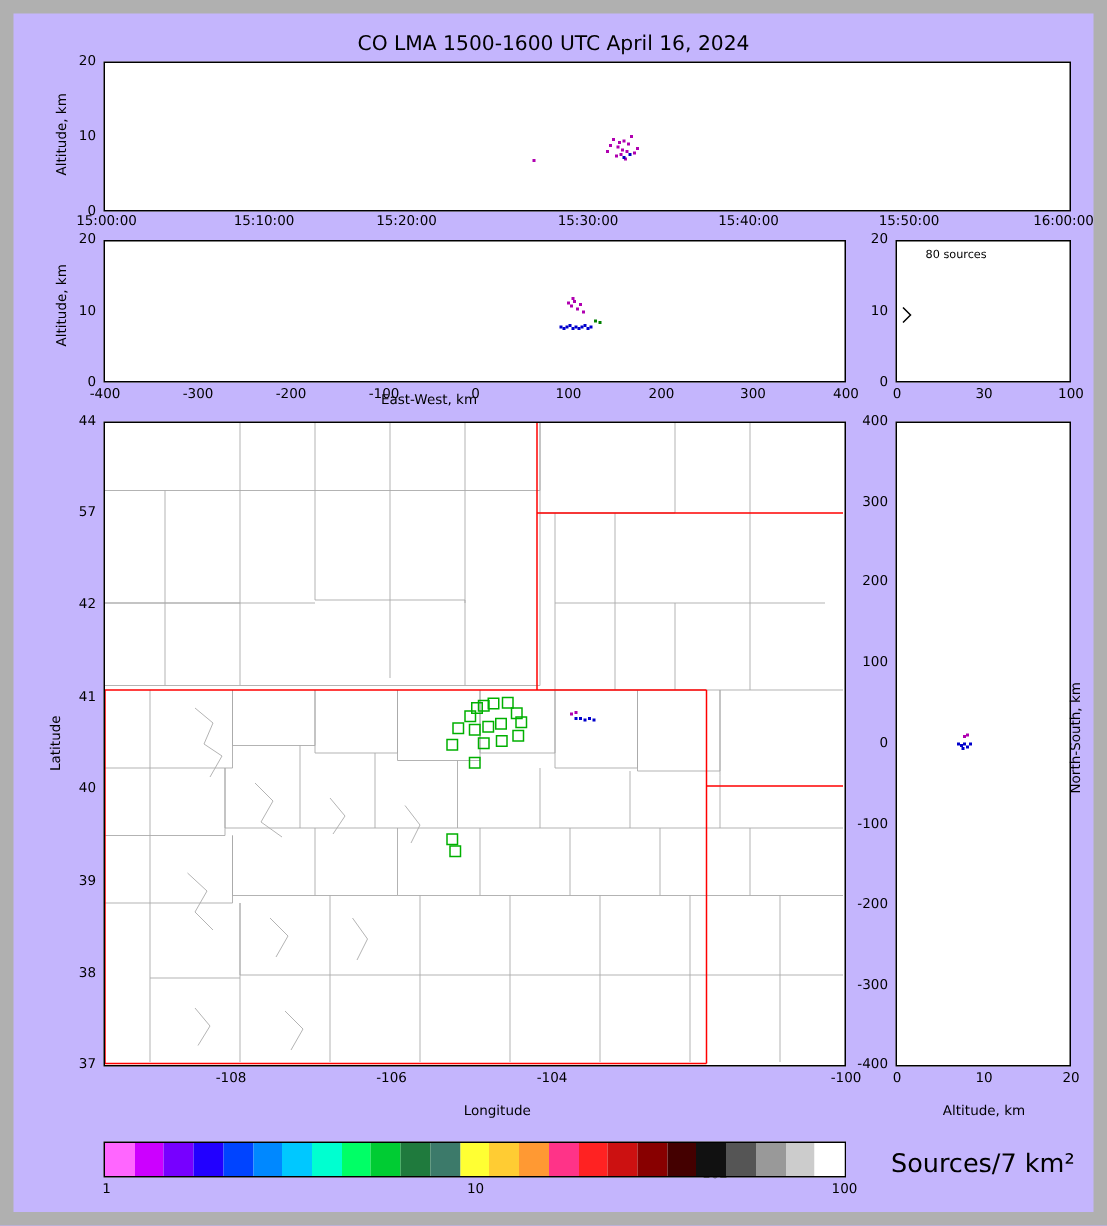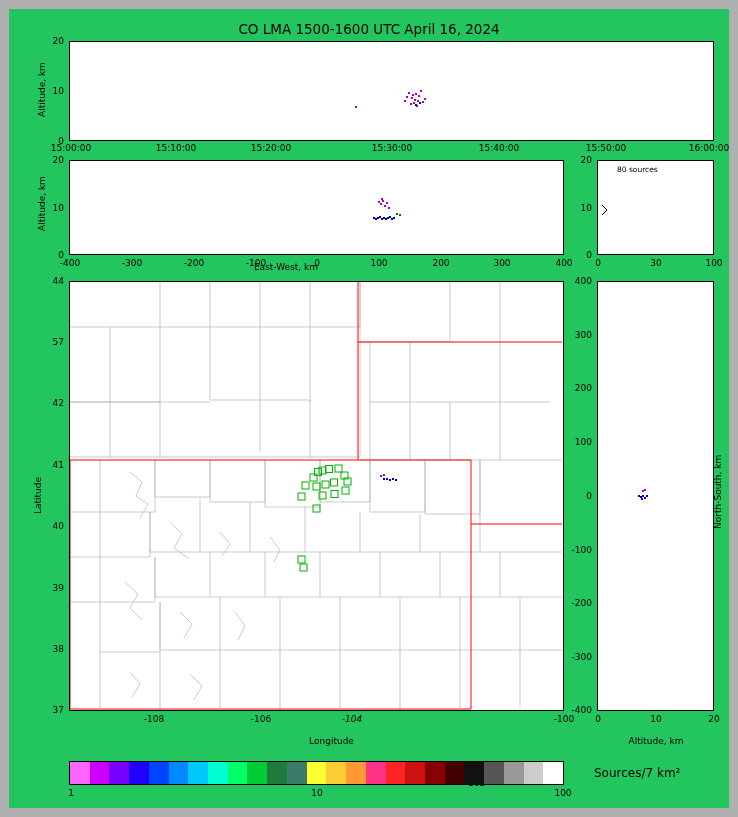--- a/index.html
+++ b/index.html
@@ -2,37 +2,37 @@
 <html><head>
 <meta charset="utf-8">
 <style>
   html,body{margin:0;padding:0;}
   body{
     width:738px;height:817px;background:#b0b0b0;
     font-family:"DejaVu Sans","Liberation Sans",sans-serif;
   }
   #page{
     position:absolute;left:9px;top:9px;width:720px;height:799px;
-    background:#22c55e;
+    background:#c4b5fd;
   }
   .axes{position:absolute;box-sizing:border-box;border:1px solid #000;background:#fff;}
   .title{
     position:absolute;width:100%;text-align:center;top:12px;left:0;
     font-size:13.5px;color:#000;
   }
   .tick{position:absolute;font-size:9px;color:#000;white-space:nowrap;}
   .tick.xt{transform:translateX(-50%);}
   .tick.yt{transform:translateY(-50%);text-align:right;}
   .axlabel{position:absolute;font-size:9px;color:#000;white-space:nowrap;}
   .axlabel.rot{transform-origin:0 0;transform:rotate(-90deg);}
   svg{display:block;}
   .cbarwrap{position:absolute;}
   .cbseg{position:absolute;top:0;height:100%;}
   .cbtick{position:absolute;font-size:9px;color:#000;transform:translateX(-50%);}
-  .cblabel{position:absolute;font-size:12px;color:#000;white-space:nowrap;}
+  .cblabel{position:absolute;font-size:17px;color:#000;white-space:nowrap;}
   .srccount{position:absolute;font-size:7.5px;color:#000;}
   .statebound{fill:none;stroke:#ff0000;stroke-width:1;}
   .countyline{fill:none;stroke:#aaaaaa;stroke-width:0.6;}
 </style>
 </head>
 <body>
 
 <div id="page">
 
   <div class="title">CO LMA 1500-1600 UTC April 16, 2024</div>
@@ -278,21 +278,21 @@
   <div class="tick yt" style="left:38px;top:333px;width:17px;">57</div>
   <div class="tick yt" style="left:38px;top:394px;width:17px;">42</div>
   <div class="tick yt" style="left:38px;top:456px;width:17px;">41</div>
   <div class="tick yt" style="left:38px;top:517px;width:17px;">40</div>
   <div class="tick yt" style="left:38px;top:579px;width:17px;">39</div>
   <div class="tick yt" style="left:38px;top:640px;width:17px;">38</div>
   <div class="tick yt" style="left:38px;top:701px;width:17px;">37</div>
 
   <div class="tick xt" style="left:145px;top:705px;">-108</div>
   <div class="tick xt" style="left:252px;top:705px;">-106</div>
-  <div class="tick xt" style="left:343px;top:705px;font-style:italic;">-104</div>
+  <div class="tick xt" style="left:359px;top:705px;">-104</div>
   <div class="tick xt" style="left:466px;top:733px;margin-top:36px;">-102</div>
   <div class="tick xt" style="left:555px;top:705px;">-100</div>
   <div class="axlabel rot" style="left:24px;top:505px;">Latitude</div>
   <div class="axlabel" style="left:307px;top:727px;transform:translateX(-50%);padding-left:31px;">Longitude</div>
 
   <div class="axes" style="left:588px;top:272px;width:117px;height:430px;">
     <svg width="115" height="428" style="position:absolute;left:0;top:0;">
       <g fill="#0000cc">
         <rect x="40" y="213" width="2" height="2"></rect>
         <rect x="42" y="214" width="2" height="2"></rect>

